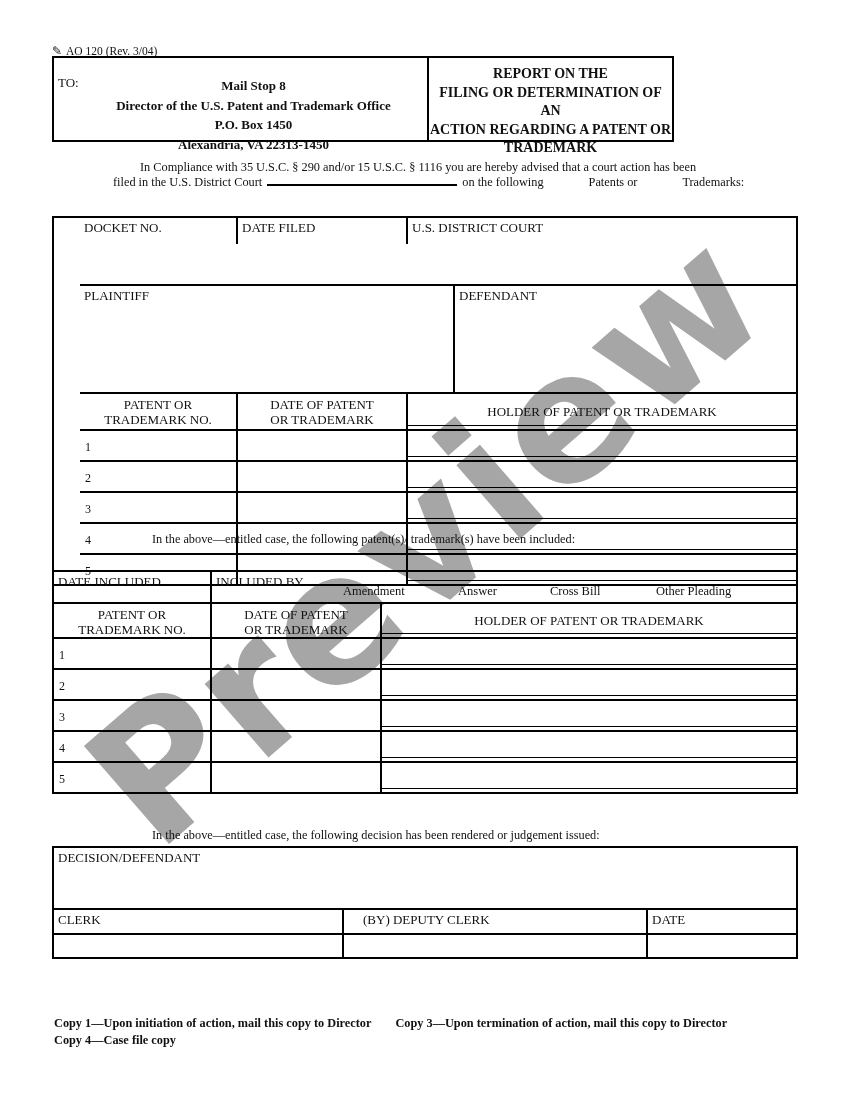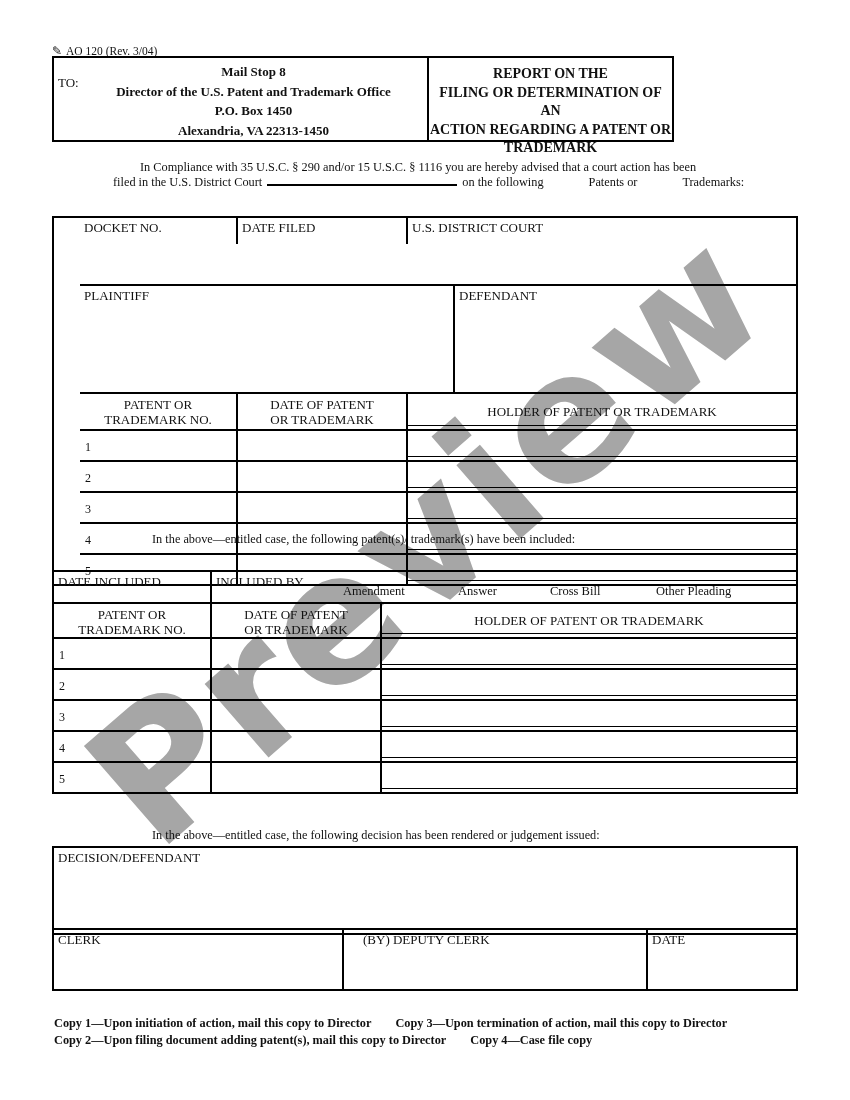--- a/index.html
+++ b/index.html
@@ -40,21 +40,21 @@
 
   
   .header-table {
     position: absolute; left: 52px; top: 56px;
     width: 622px; height: 86px;
     border: 2px solid #000;
     display: flex;
   }
   .to-cell { width: 375px; border-right: 2px solid #000; position: relative; }
   .to-label { position: absolute; left: 4px; top: 17px; font-size: 13px; }
-  .addr { padding-top: 4px; padding-left: 26px; text-align: center;
+  .addr { padding-top: 18px; padding-left: 26px; text-align: center;
           font-weight: bold; font-size: 13px; line-height: 19.5px; }
   .title-cell { flex: 1; text-align: center; padding-top: 7px;
                 font-weight: bold; font-size: 14px; line-height: 18.5px; }
 
   
   .compliance { position: absolute; left: 52px; top: 160px; width: 746px; font-size: 12.3px; }
   .c1 { padding-left: 88px; }
   .c2 { padding-left: 61px; white-space: nowrap; }
   .blank-line { display: inline-block; width: 190px; border-bottom: 2px solid #000;
                 height: 11px; margin: 0 5px; }
@@ -87,21 +87,21 @@
   .opt { position: absolute; bottom: 3px; font-size: 12.5px; }
   .opt0 { left: 131px; } .opt1 { left: 246px; } .opt2 { left: 338px; } .opt3 { left: 444px; }
 
   .intro { position: absolute; left: 152px; font-size: 12.3px; }
 
   
   .decision-box { position: absolute; left: 52px; top: 846px; width: 746px; height: 89px;
                   border: 2px solid #000; }
 
   
-  .clerk-table { top: 928px; height: 63px; display: flex; }
+  .clerk-table { top: 908px; height: 51px; display: flex; }
   .clerk1 { width: 290px; }
   .clerk2 { width: 304px; padding-left: 19px; }
 
   
   .copies { position: absolute; left: 54px; top: 1015px; font-weight: bold; font-size: 12.3px; }
   .copyline { display: flex; gap: 24px; line-height: 16.5px; white-space: nowrap; }
 </style>
 </head>
 <body>
 
@@ -250,19 +250,18 @@
       <div class="cell br clerk2 lab">(BY) DEPUTY CLERK</div>
       <div class="cell fx lab">DATE</div>
     </div>
 
     <div class="copies">
       <div class="copyline">
         <span>Copy 1—Upon initiation of action, mail this copy to Director</span>
         <span>Copy 3—Upon termination of action, mail this copy to Director</span>
       </div>
       <div class="copyline">
-        <span>Copy 2—Upon filing document adding patent(s), mail this copy to Director</span>
         <span>Copy 4—Case file copy</span>
       </div>
     </div>
 
   </div>
 </div>
 
 </body></html>

